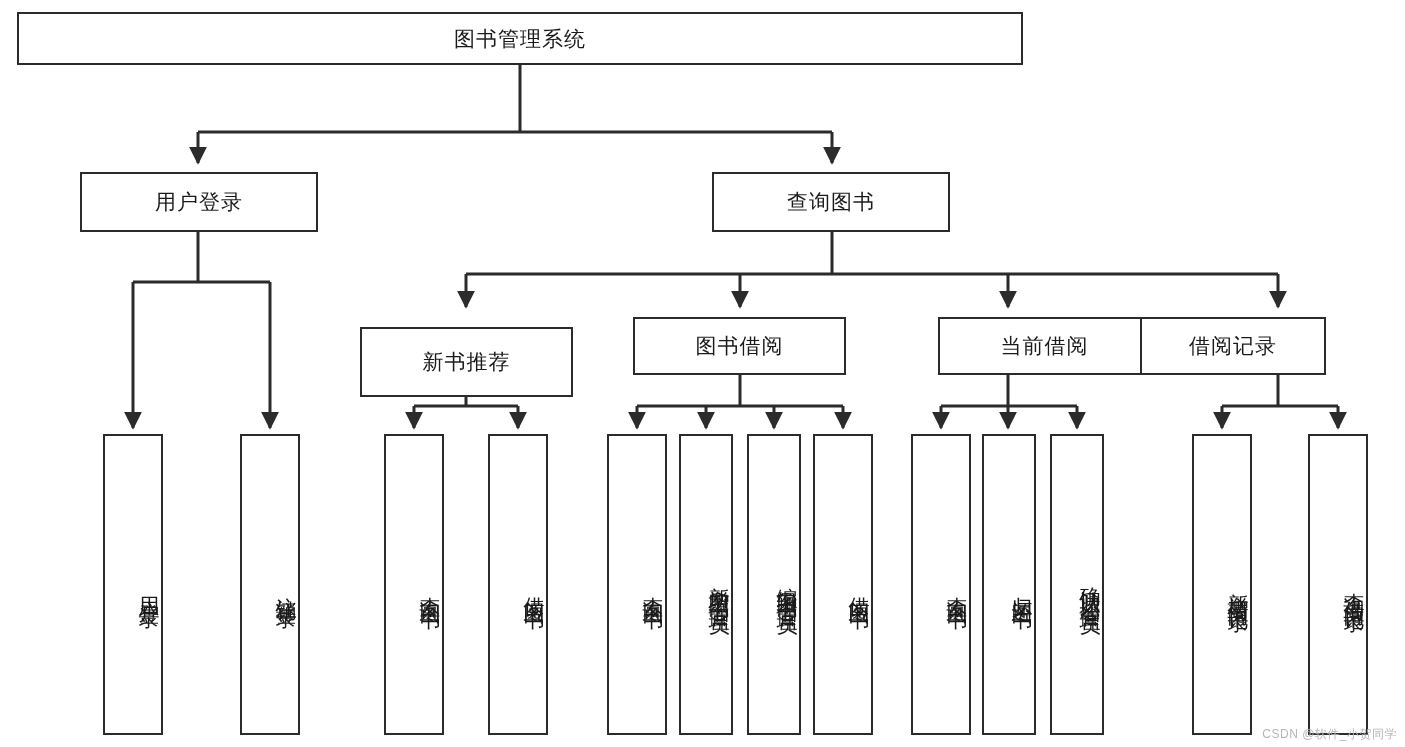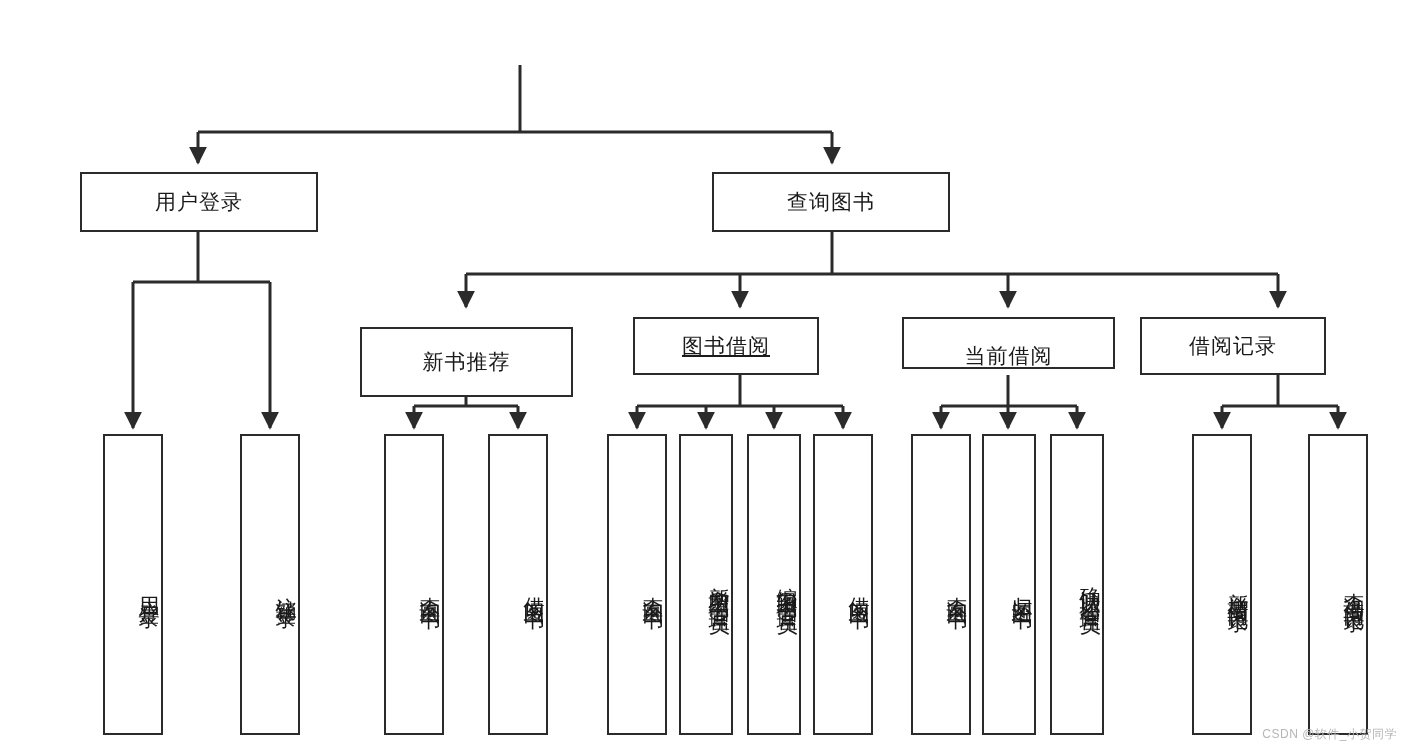--- a/index.html
+++ b/index.html
@@ -114,38 +114,41 @@
       <path d="M 1008 406 L 1008 428" marker-end="url(#arrow)"></path>
       <path d="M 1077 406 L 1077 428" marker-end="url(#arrow)"></path>
 
       <path d="M 1278 375 L 1278 406"></path>
       <path d="M 1222 406 L 1338 406"></path>
       <path d="M 1222 406 L 1222 428" marker-end="url(#arrow)"></path>
       <path d="M 1338 406 L 1338 428" marker-end="url(#arrow)"></path>
     </g>
   </svg>
 
+  <div class="node horiz" style="left:17px; top:12px; width:1006px; height:53px;">
+    <span>图书管理系统</span>
+  </div>
 
   <div class="node horiz" style="left:80px; top:172px; width:238px; height:60px;">
     <span>用户登录</span>
   </div>
 
   <div class="node horiz" style="left:712px; top:172px; width:238px; height:60px;">
     <span>查询图书</span>
   </div>
 
   <div class="node horiz" style="left:360px; top:327px; width:213px; height:70px;">
     <span>新书推荐</span>
   </div>
 
-  <div class="node horiz" style="left:633px; top:317px; width:186px; height:58px;text-decoration:underline;">
+  <div class="node horiz" style="left:633px; top:317px; width:213px; height:58px;">
     <span>图书借阅</span>
   </div>
 
-  <div class="node horiz" style="left:902px; top:317px; width:213px; height:52px;align-items:flex-end;">
+  <div class="node horiz" style="left:938px; top:317px; width:213px; height:58px;">
     <span>当前借阅</span>
   </div>
 
   <div class="node horiz" style="left:1140px; top:317px; width:186px; height:58px;text-align:center;">
     <span>借阅记录</span>
   </div>
 
   <div class="node vert" style="left:103px; top:434px; width:60px; height:301px;">
     <span>用户登录</span>
   </div>

